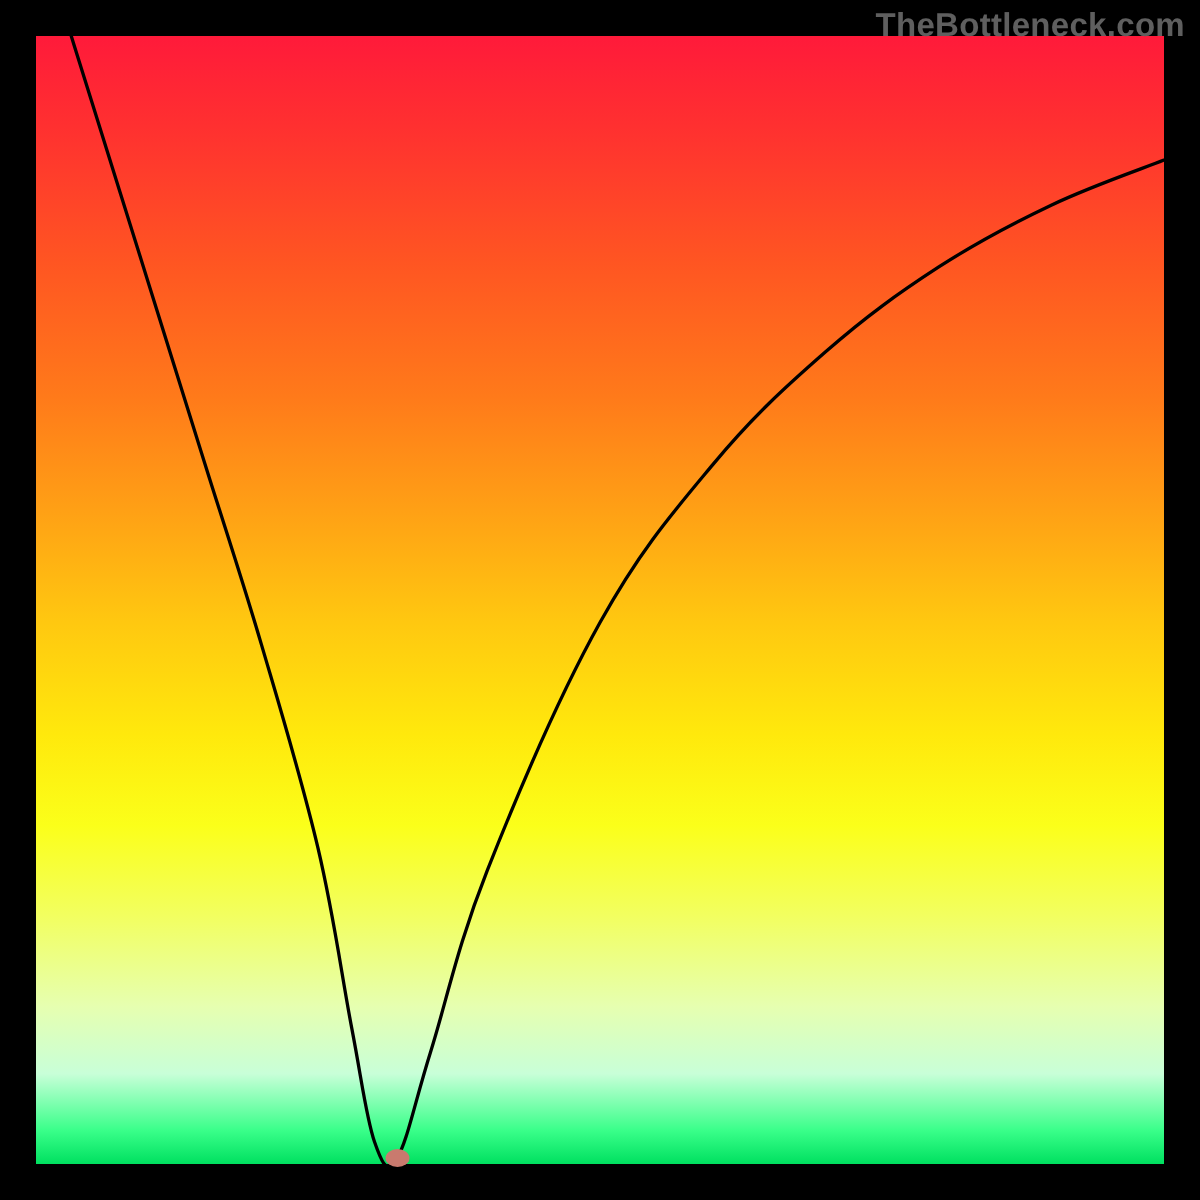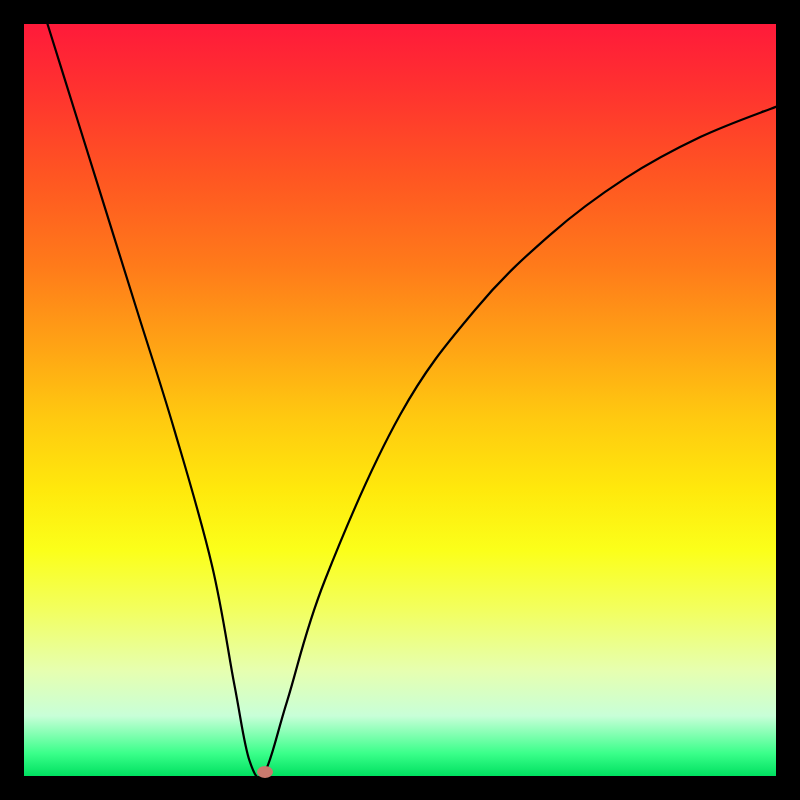--- a/index.html
+++ b/index.html
@@ -65,14 +65,15 @@
   <div class="plot-area">
 
     <svg class="curve" viewBox="0 0 752 752" preserveAspectRatio="none">
       <path id="curve-path" fill="none" stroke="#000" stroke-width="2.2" stroke-linecap="round" stroke-linejoin="round" d="M 0 -75.20000000000005 C 6.768 -53.542400000000036 24.064 1.8048000000000073 37.6 45.120000000000005 C 51.136 88.43520000000001 61.664 122.12479999999994 75.2 165.43999999999994 C 88.736 208.75519999999995 99.264 242.4448 112.8 285.76 C 126.336 329.0752 136.864 360.0576 150.4 406.08 C 163.936 452.1024 177.1712 495.41759999999994 188 541.4399999999999 C 198.8288 587.4623999999999 203.79200000000003 626.5663999999999 210.56000000000003 661.76 C 217.32800000000003 696.9536 220.1856 721.3936 225.6 736.96 C 231.0144 752.5264000000001 233.872 759.0688 240.64000000000001 748.24 C 247.40800000000002 737.4112 252.3712 711.3168 263.2 676.8 C 274.0288 642.2832 280.496 607.9168 300.8 556.48 C 321.10400000000004 505.0432 348.928 439.7696 376 391.04 C 403.072 342.3104 424.128 318.2464 451.2 285.76 C 478.272 253.2736 499.328 234.24800000000005 526.4 210.56000000000006 C 553.472 186.87200000000007 574.528 171.75679999999997 601.6 154.15999999999997 C 628.672 136.56319999999997 649.7280000000001 125.65920000000006 676.8000000000001 112.80000000000007 C 703.8720000000001 99.94080000000008 738.464 88.13440000000003 752 82.72000000000003"></path>
     </svg>
 
     <div class="min-marker" id="min-marker" style="left: 240.64px; top: 748.24px;"></div>
 
   </div>
 
+  <div class="watermark">TheBottleneck.com</div>
 
 </div>
 
 </body></html>

